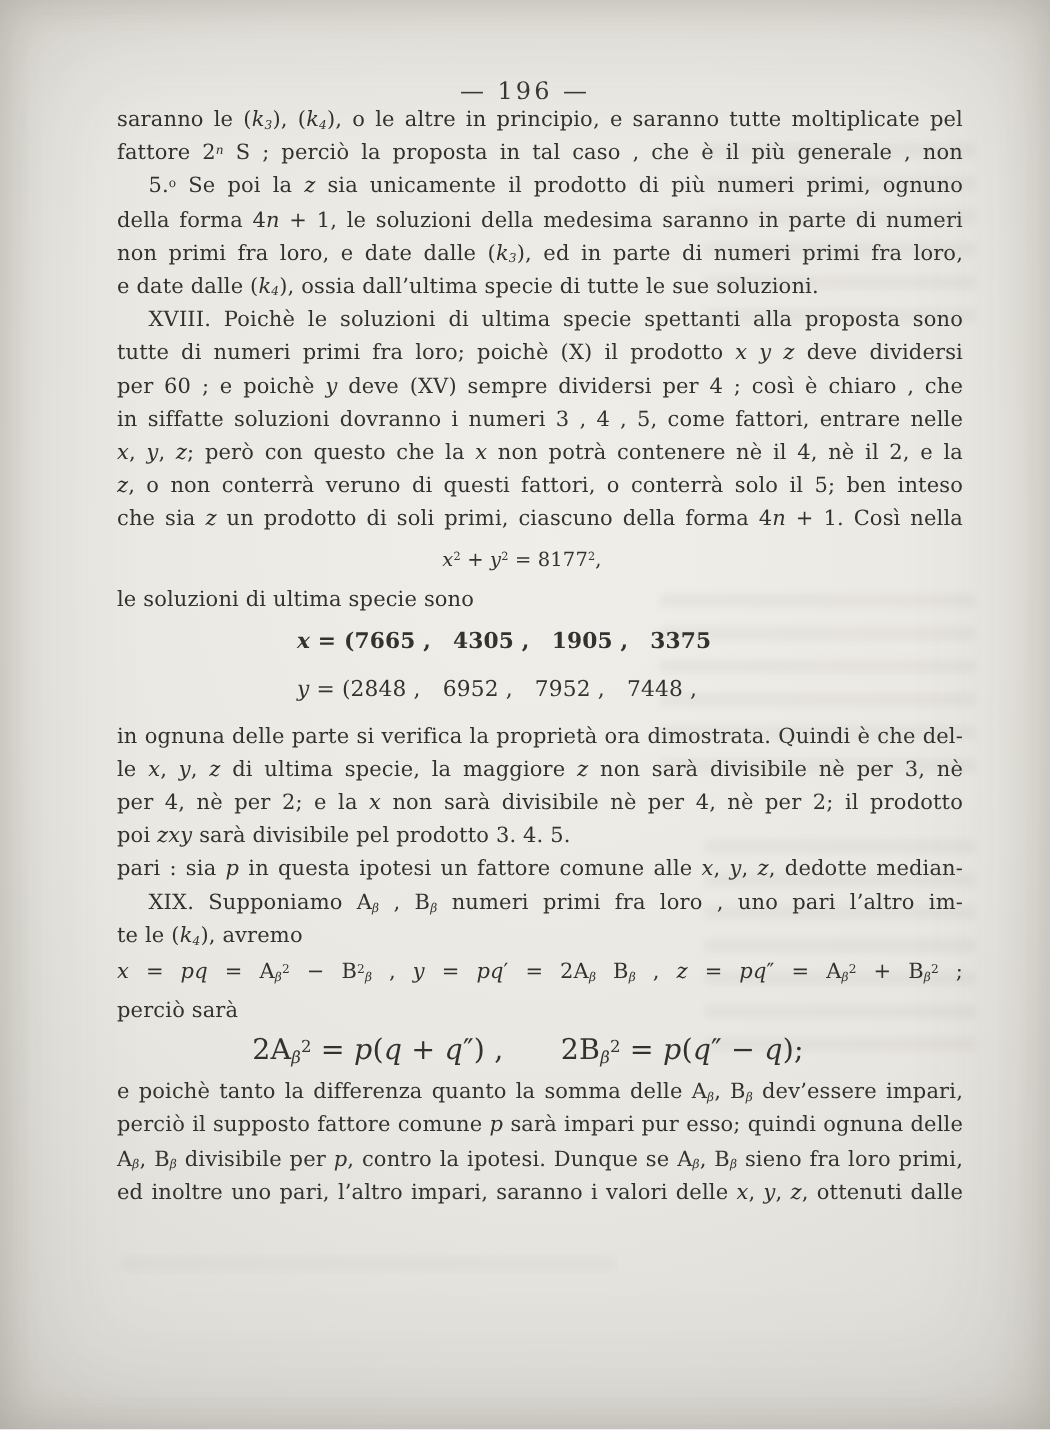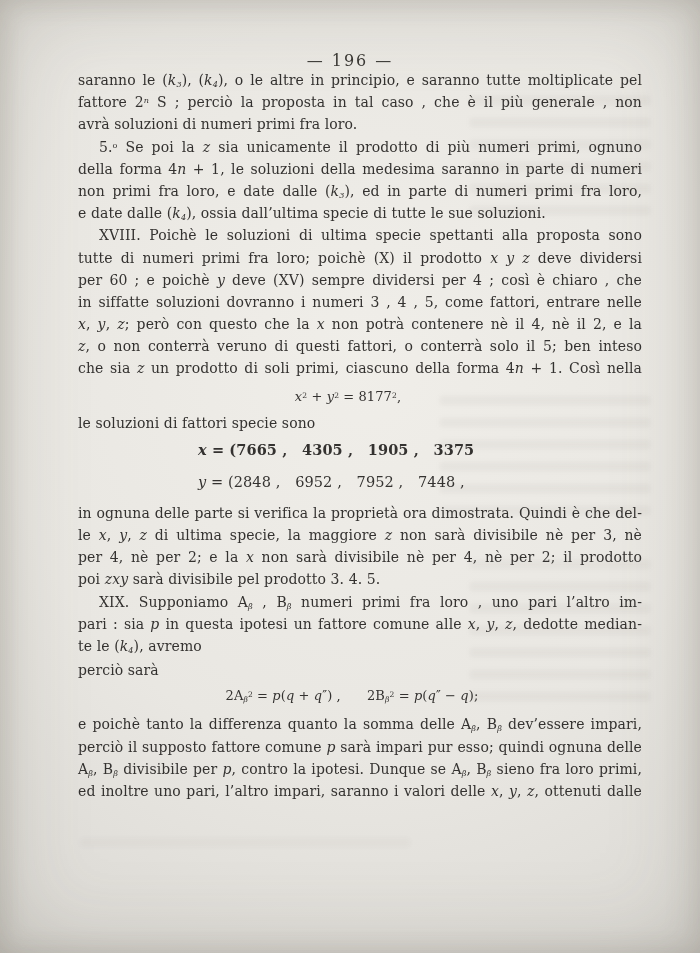--- a/index.html
+++ b/index.html
@@ -63,21 +63,21 @@
   .sol-x { margin-top: 4px; font-weight: bold; }
   .sol-y { margin-top: 8px; }
 
   .eq-full {
     height: 26px; line-height: 26px;
     font-size: 14px;
     text-align: justify; text-align-last: justify;
   }
   .eq-center {
     height: 26px; line-height: 26px;
-    font-size: 13px;
+    font-size: 19px;
     text-align: center;
     margin-top: 2px;
     transform: translateX(-8px);
   }
 
   .mt2 { margin-top: 2px; } .mt4 { margin-top: 4px; } .mt8 { margin-top: 8px; }
 
   
   .ghost {
     position: absolute;
@@ -102,21 +102,20 @@
   <div class="ghost ghost-1"></div>
   <div class="ghost ghost-2"></div>
   <div class="ghost ghost-3"></div>
   <div class="ghost ghost-4"></div>
 
   <div class="text-col">
 
     <div>
       <div class="line jline">saranno le (<i>k</i><sub>3</sub>), (<i>k</i><sub>4</sub>), o le altre in principio, e saranno tutte moltiplicate pel</div>
       <div class="line jline">fattore 2<sup><i>n</i></sup> S ; perciò la proposta in tal caso , che è il più generale , non</div>
-      <div class="line lline">avrà soluzioni di numeri primi fra loro.</div>
     </div>
 
     <div>
       <div class="line jline indent">5.<sup>o</sup> Se poi la <i>z</i> sia unicamente il prodotto di più numeri primi, ognuno</div>
       <div class="line jline">della forma 4<i>n</i> + 1, le soluzioni della medesima saranno in parte di numeri</div>
       <div class="line jline">non primi fra loro, e date dalle (<i>k</i><sub>3</sub>), ed in parte di numeri primi fra loro,</div>
       <div class="line lline">e date dalle (<i>k</i><sub>4</sub>), ossia dall’ultima specie di tutte le sue soluzioni.</div>
     </div>
 
     <div>
@@ -124,38 +123,39 @@
       <div class="line jline">tutte di numeri primi fra loro; poichè (X) il prodotto <i>x y z</i> deve dividersi</div>
       <div class="line jline">per 60 ; e poichè <i>y</i> deve (XV) sempre dividersi per 4 ; così è chiaro , che</div>
       <div class="line jline">in siffatte soluzioni dovranno i numeri 3 , 4 , 5, come fattori, entrare nelle</div>
       <div class="line jline"><i>x</i>, <i>y</i>, <i>z</i>; però con questo che la <i>x</i> non potrà contenere nè il 4, nè il 2, e la</div>
       <div class="line jline"><i>z</i>, o non conterrà veruno di questi fattori, o conterrà solo il 5; ben inteso</div>
       <div class="line jline">che sia <i>z</i> un prodotto di soli primi, ciascuno della forma 4<i>n</i> + 1. Così nella</div>
     </div>
 
     <div class="display-formula shift-left"><i>x</i><sup>2</sup> + <i>y</i><sup>2</sup> = 8177<sup>2</sup>,</div>
 
-    <div class="line lline mt2">le soluzioni di fattori specie sono</div>
+    <div class="line lline mt2">le soluzioni di ultima specie sono</div>
 
     <div class="solutions-row sol-x"><i>x</i> = (7665 ,  4305 ,  1905 ,  3375</div>
     <div class="solutions-row sol-y"><i>y</i> = (2848 ,  6952 ,  7952 ,  7448 ,</div>
 
     <div class="mt8">
       <div class="line jline">in ognuna delle parte si verifica la proprietà ora dimostrata. Quindi è che del-</div>
       <div class="line jline">le <i>x</i>, <i>y</i>, <i>z</i> di ultima specie, la maggiore <i>z</i> non sarà divisibile nè per 3, nè</div>
       <div class="line jline">per 4, nè per 2; e la <i>x</i> non sarà divisibile nè per 4, nè per 2; il prodotto</div>
       <div class="line lline">poi <i>zxy</i> sarà divisibile pel prodotto 3. 4. 5.</div>
     </div>
 
     <div>
+      <div class="line jline">pari : sia <i>p</i> in questa ipotesi un fattore comune alle <i>x</i>, <i>y</i>, <i>z</i>, dedotte median-</div>
       <div class="line jline indent">XIX. Supponiamo A<sub>β</sub> , B<sub>β</sub> numeri primi fra loro , uno pari l’altro im-</div>
-      <div class="line jline">pari : sia <i>p</i> in questa ipotesi un fattore comune alle <i>x</i>, <i>y</i>, <i>z</i>, dedotte median-</div>
       <div class="line lline">te le (<i>k</i><sub>4</sub>), avremo</div>
     </div>
 
+    <div class="eq-full"><i>x</i> = <i>pq</i> = A<sub>β</sub><sup>2</sup> − B<sup>2</sup><sub>β</sub> , <i>y</i> = <i>pq</i>′ = 2A<sub>β</sub> B<sub>β</sub> , <i>z</i> = <i>pq</i>″ = A<sub>β</sub><sup>2</sup> + B<sub>β</sub><sup>2</sup> ;</div>
 
     <div class="line lline mt2">perciò sarà</div>
 
     <div class="eq-center">2A<sub>β</sub><sup>2</sup> = <i>p</i>(<i>q</i> + <i>q</i>″) ,  2B<sub>β</sub><sup>2</sup> = <i>p</i>(<i>q</i>″ − <i>q</i>);</div>
 
     <div class="mt4">
       <div class="line jline">e poichè tanto la differenza quanto la somma delle A<sub>β</sub>, B<sub>β</sub> dev’essere impari,</div>
       <div class="line jline">perciò il supposto fattore comune <i>p</i> sarà impari pur esso; quindi ognuna delle</div>
       <div class="line jline">A<sub>β</sub>, B<sub>β</sub> divisibile per <i>p</i>, contro la ipotesi. Dunque se A<sub>β</sub>, B<sub>β</sub> sieno fra loro primi,</div>
       <div class="line jline">ed inoltre uno pari, l’altro impari, saranno i valori delle <i>x</i>, <i>y</i>, <i>z</i>, ottenuti dalle</div>

